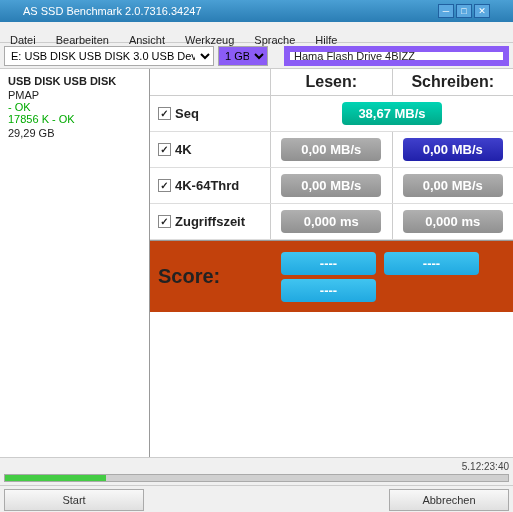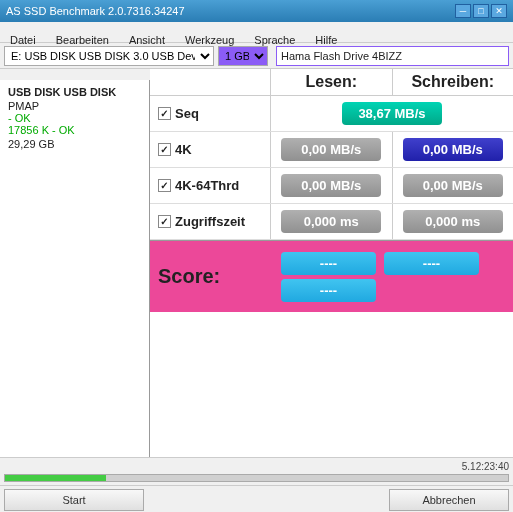--- a/index.html
+++ b/index.html
@@ -11,21 +11,21 @@
       background: #f0f0f0;
       overflow: hidden;
     }
 
     
     .title-bar {
       background: linear-gradient(to bottom, #4a9fd4, #2a7db4);
       height: 22px;
       display: flex;
       align-items: center;
-      padding: 0 6px;
+      padding: 0 23px;
       color: white;
       font-size: 11px;
     }
     .title-bar-text { flex: 1; }
     .title-bar-buttons { display: flex; gap: 2px; }
     .title-btn {
       width: 16px; height: 14px;
       background: #5aa8e0;
       border: 1px solid #2060a0;
       color: white;
@@ -73,38 +73,37 @@
       height: 20px;
       font-size: 11px;
       border: 1px solid #aaa;
       background: #8b5cf6;
       width: 50px;
       padding: 0 2px;
     }
     .drive-label {
       font-size: 11px;
       color: #222;
-      margin-left: 4px;
+      margin-left: 12px;
       flex: 1;
       background: white;
-      border: 1px solid #8b5cf6;
+      border: 6px solid #8b5cf6;
       height: 20px;
       padding: 0 4px;
       display: flex;
       align-items: center;
     }
 
     
     .left-panel {
       width: 150px;
       border-right: 1px solid #999;
       padding: 6px 8px;
       background: white;
       font-size: 11px;
-      margin-top: 11px;
     }
     .drive-name {
       font-weight: bold;
       font-size: 11px;
       color: #222;
       margin-bottom: 2px;
     }
     .pmap-label { color: #222; font-size: 11px; }
     .ok-green { color: #00aa00; font-size: 11px; }
     .ok-green2 { color: #00aa00; font-size: 11px; }
@@ -185,21 +184,21 @@
     .badge-gray { background: linear-gradient(to bottom, #b0b0b0, #909090); }
     .badge-skyblue { background: linear-gradient(to bottom, #40c4f0, #20a8e0); }
 
     
     .score-section {
       border-top: 1px solid #999;
       display: flex;
       align-items: center;
       padding: 6px 8px;
       gap: 8px;
-      background: #ec4899;
+      background: #c2410c;
       height: 72px;
     }
     .score-label {
       font-size: 20px;
       font-weight: bold;
       color: #222;
       width: 115px;
     }
     .score-badges {
       display: flex;

